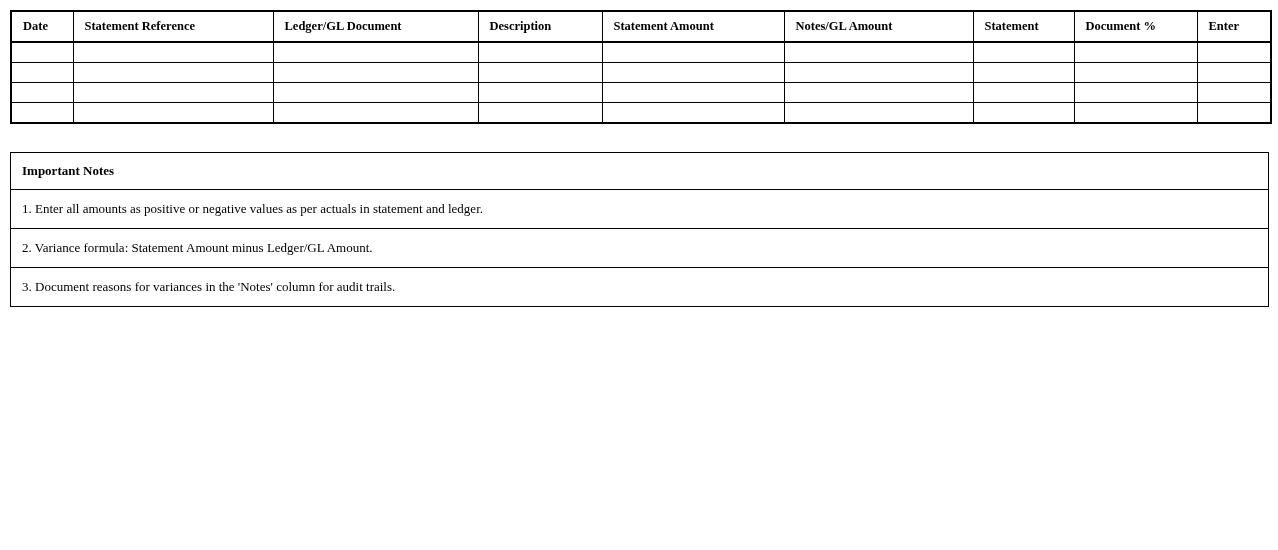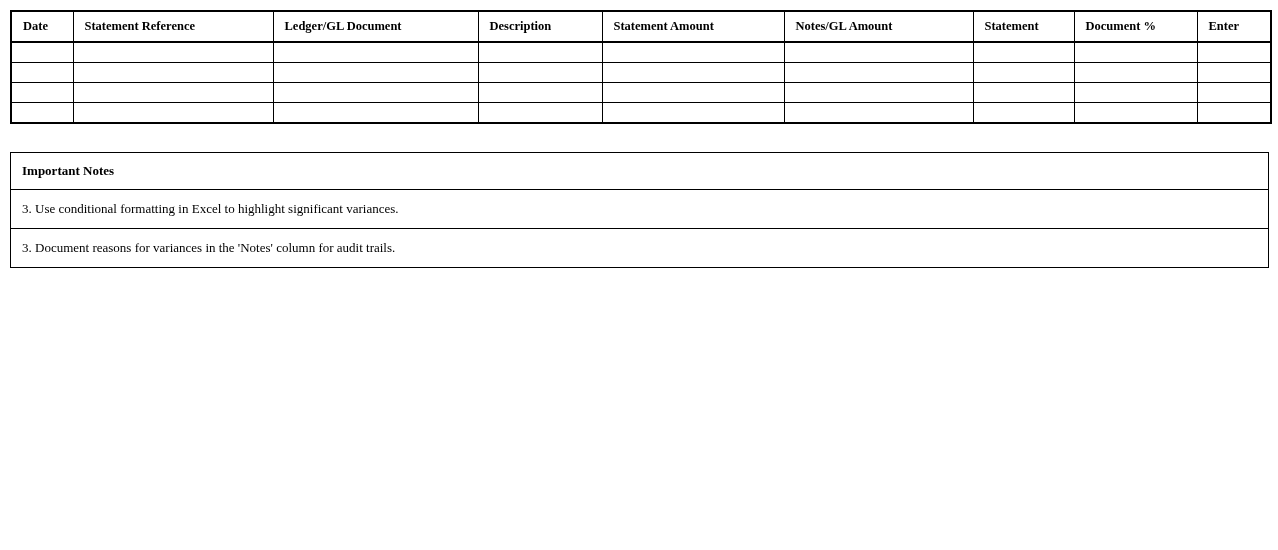--- a/index.html
+++ b/index.html
@@ -181,19 +181,22 @@
     </tbody>
   </table>
 </div>
 
 <table class="notes-box">
   <tbody>
     <tr>
       <td class="notes-head">Important Notes</td>
     </tr>
     <tr>
-      <td class="note-line">3. Use conditional formatting in Excel to highlight significant variances.</td>
+      <td class="note-line">1. Enter all amounts as positive or negative values as per actuals in statement and ledger.</td>
+    </tr>
+    <tr>
+      <td class="note-line">2. Variance formula: Statement Amount minus Ledger/GL Amount.</td>
     </tr>
     <tr>
       <td class="note-line">3. Document reasons for variances in the 'Notes' column for audit trails.</td>
     </tr>
   </tbody>
 </table>
 
 </body></html>

